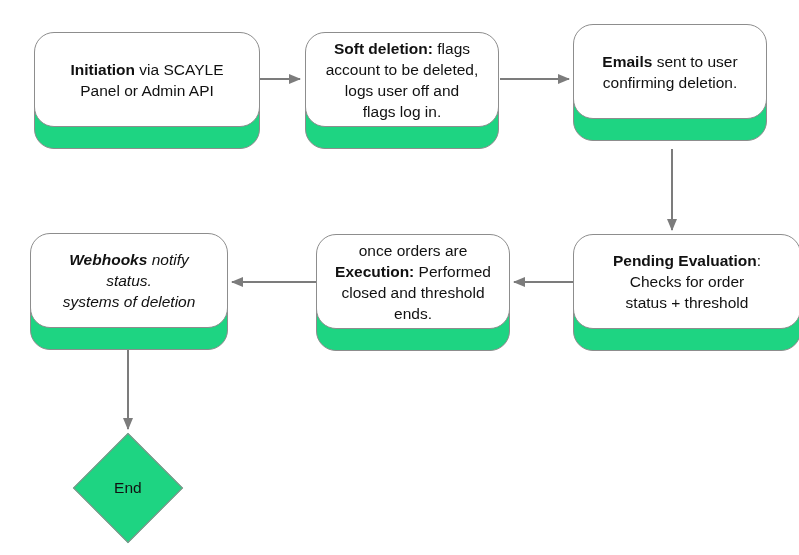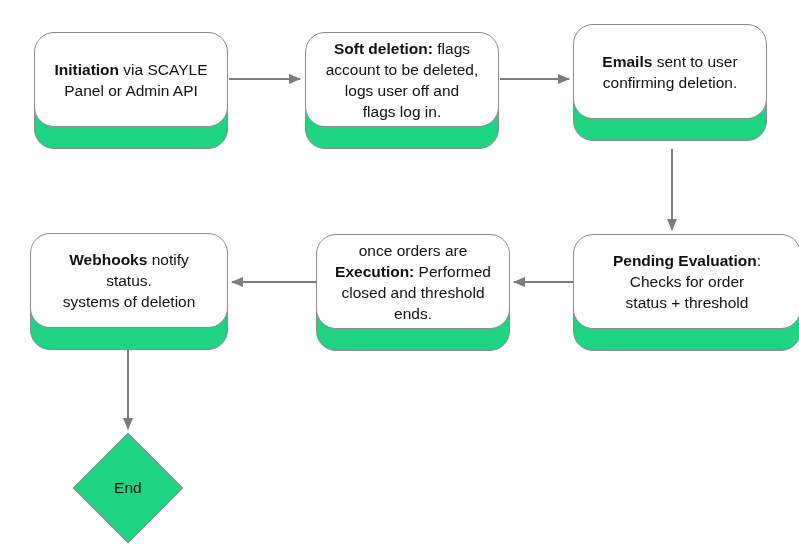--- a/index.html
+++ b/index.html
@@ -37,26 +37,26 @@
   .node .label {
     text-align: center;
     font-size: 15.5px;
     line-height: 21px;
     color: #111111;
     white-space: nowrap;
   }
   .node .label .b { font-weight: 700; }
 
   
-  #n-initiation  { left: 34px;  top: 32px;  width: 194px; height: 95px; }
+  #n-initiation  { left: 34px;  top: 32px;  width: 194px; height: 95px; padding-left: 32px; }
   #n-soft-deletion { left: 305px; top: 32px;  width: 194px; height: 95px; }
   #n-emails      { left: 573px; top: 24px;  width: 194px; height: 95px; }
   #n-pending     { left: 573px; top: 234px; width: 228px; height: 95px; }
   #n-execution   { left: 316px; top: 234px; width: 194px; height: 95px; }
-  #n-webhooks    { left: 30px;  top: 233px; width: 198px; height: 95px; }
+  #n-webhooks    { left: 30px;  top: 233px; width: 198px; height: 95px; font-style: italic; }
 
   .terminal {
     position: absolute;
     left: 89px; top: 449px;
     width: 78px; height: 78px;
     background: #1ed482;
     border: 1.5px solid #8d8d8d;
     transform: rotate(45deg);
     box-sizing: border-box;
     display: flex;

